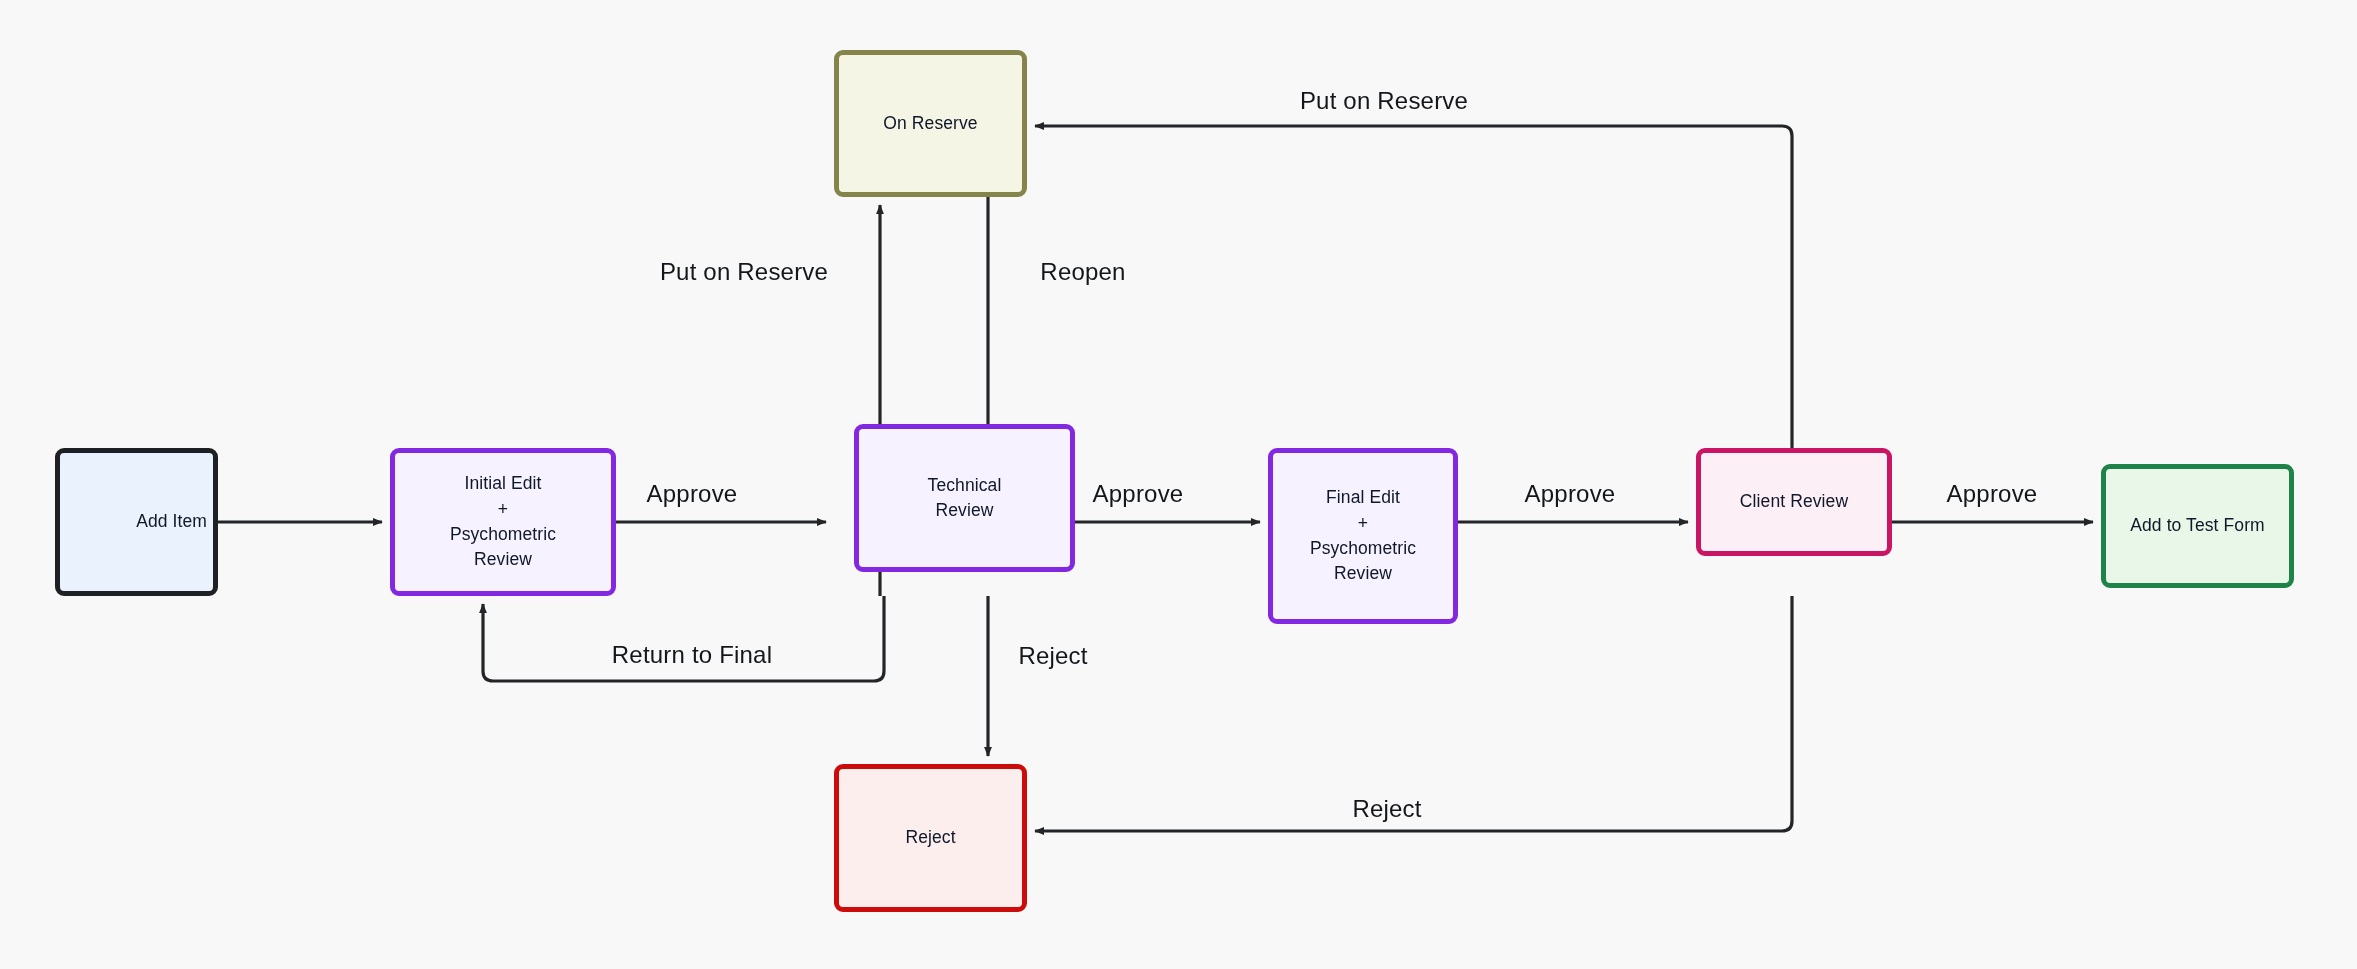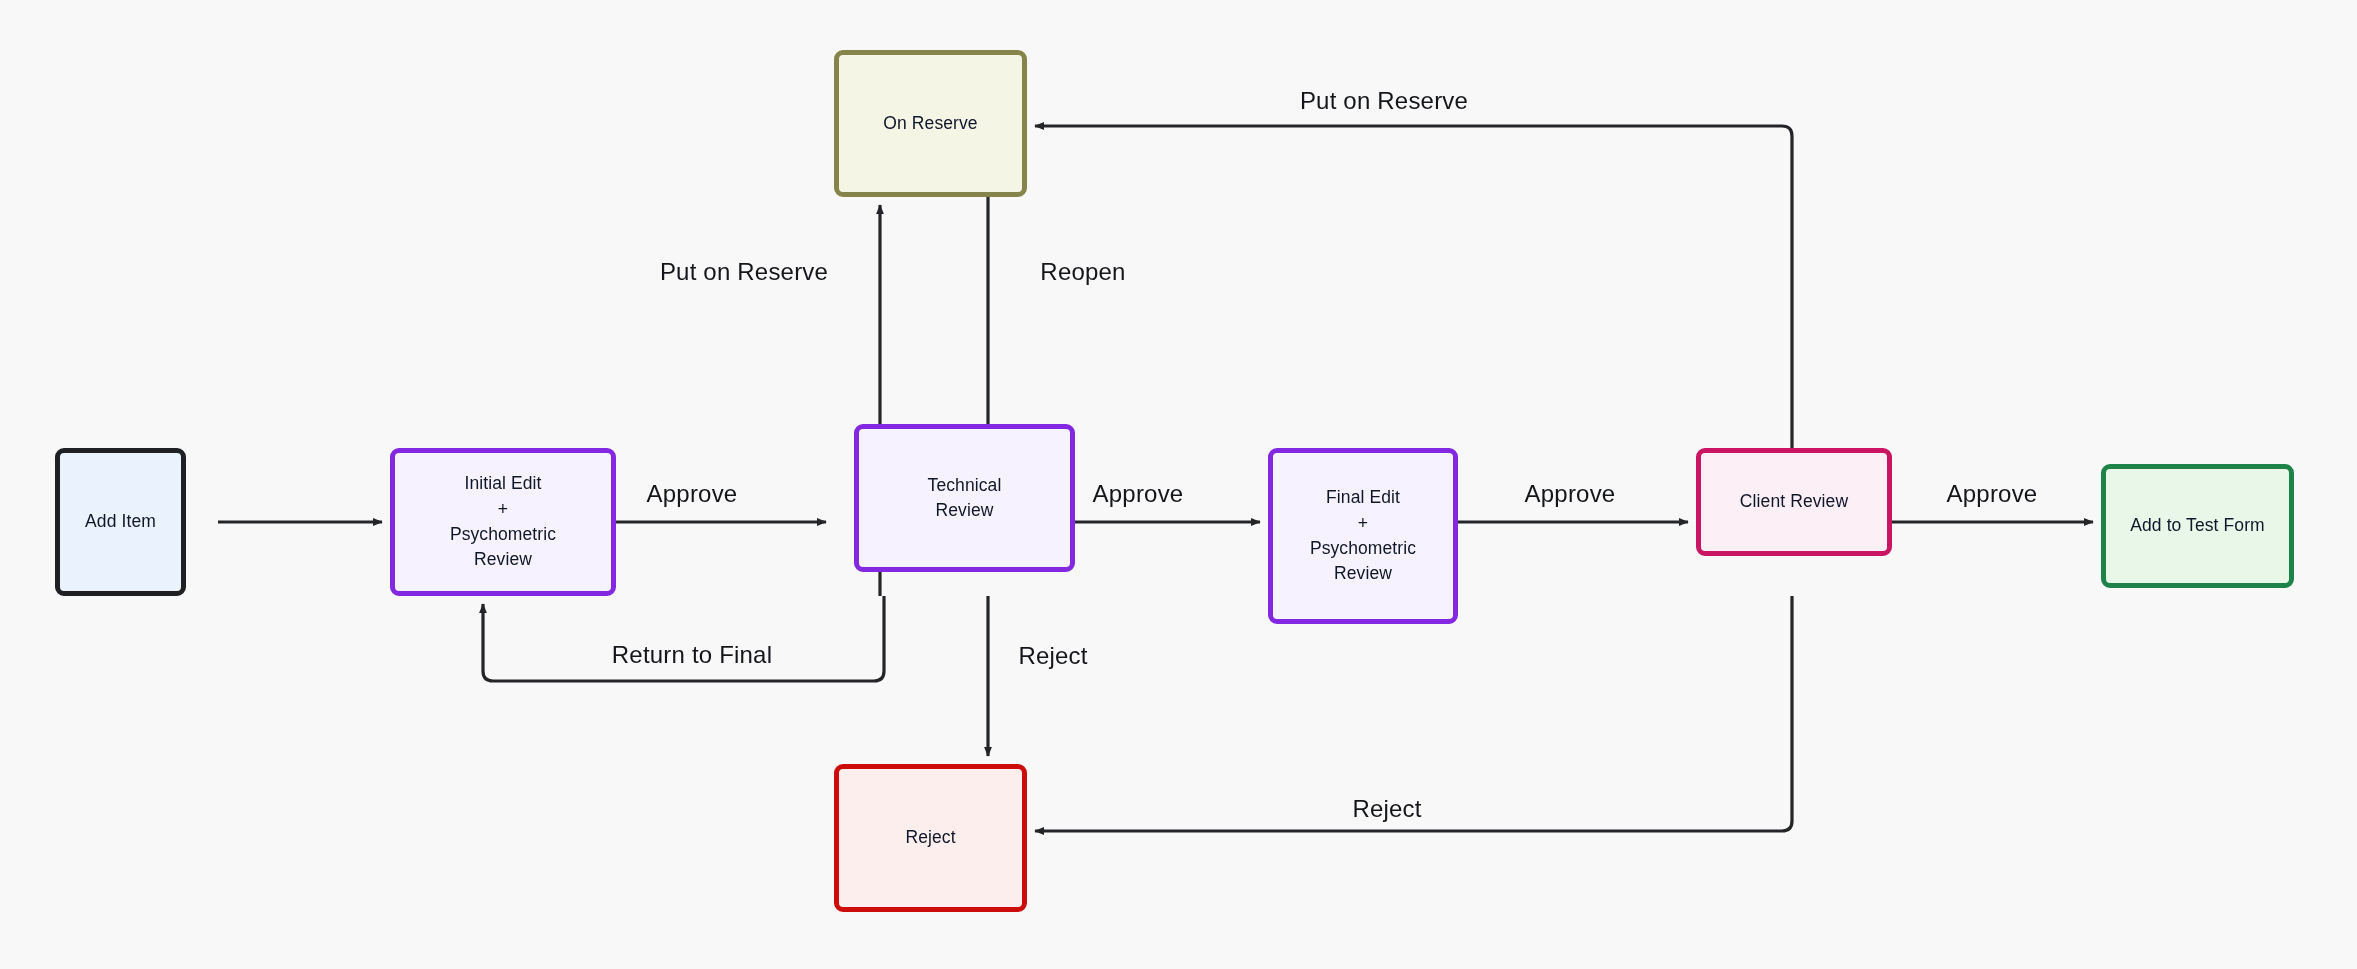--- a/index.html
+++ b/index.html
@@ -75,21 +75,21 @@
         <path d="M 988 596 L 988 756" fill="none" stroke="#232528" stroke-width="3.2" stroke-linecap="butt" marker-end="url(#arrowhead)"></path>
         <path d="M 884 596 L 884 671 Q 884 681 874 681 L 493 681 Q 483 681 483 671 L 483 604" fill="none" stroke="#232528" stroke-width="3.2" stroke-linecap="butt" marker-end="url(#arrowhead)"></path>
         <path d="M 1458 522 L 1688 522" fill="none" stroke="#232528" stroke-width="3.2" stroke-linecap="butt" marker-end="url(#arrowhead)"></path>
         <path d="M 1892 522 L 2093 522" fill="none" stroke="#232528" stroke-width="3.2" stroke-linecap="butt" marker-end="url(#arrowhead)"></path>
         <path d="M 1792 448 L 1792 136 Q 1792 126 1782 126 L 1035 126" fill="none" stroke="#232528" stroke-width="3.2" stroke-linecap="butt" marker-end="url(#arrowhead)"></path>
         <path d="M 1792 596 L 1792 821 Q 1792 831 1782 831 L 1035 831" fill="none" stroke="#232528" stroke-width="3.2" stroke-linecap="butt" marker-end="url(#arrowhead)"></path>
       </g>
   </svg>
 
   <div id="nodes-layer">
-      <div class="node" style="left: 55px; top: 448px; width: 131px; height: 148px; background: rgb(234, 242, 254); border: 5px solid rgb(31, 32, 36);">
+      <div class="node" style="left: 55px; top: 448px; width: 163px; height: 148px; background: rgb(234, 242, 254); border: 5px solid rgb(31, 32, 36); justify-content: flex-end;">
         <span class="node-label">Add Item</span>
       </div>
       <div class="node" style="left: 390px; top: 448px; width: 226px; height: 148px; background: rgb(247, 242, 255); border: 5px solid rgb(129, 40, 224);">
         <span class="node-label">Initial Edit
 +
 Psychometric
 Review</span>
       </div>
       <div class="node" style="left: 834px; top: 424px; width: 221px; height: 148px; background: rgb(247, 242, 255); border: 5px solid rgb(129, 40, 224); margin-left: 20px;">
         <span class="node-label">Technical

